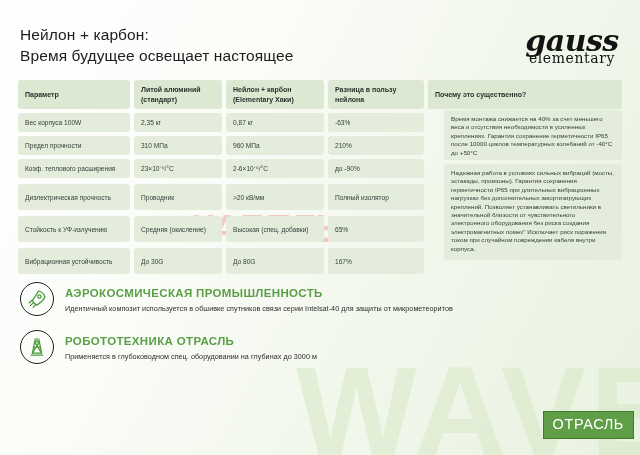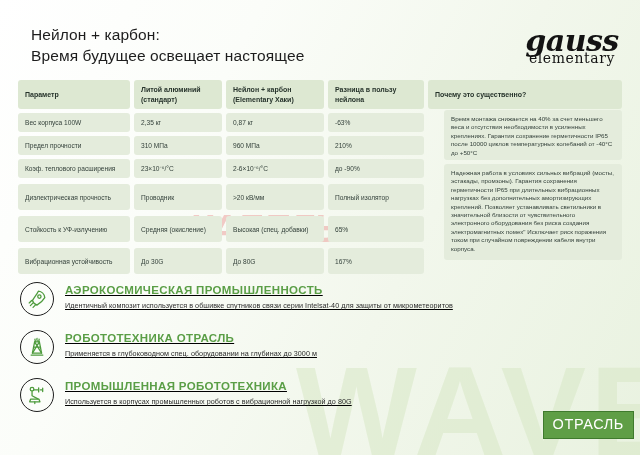--- a/index.html
+++ b/index.html
@@ -47,21 +47,20 @@
     font-style: normal;
     font-size: 40px;
     margin-left: 2px;
   }
 
   
   .header {
     position: absolute;
     left: 20px; top: 24px;
     width: 470px;
-    margin-left: 11px;
   }
   .title-line {
     font-size: 15.5px;
     line-height: 21px;
     color: #1d1d1d;
     font-weight: 400;
     letter-spacing: .1px;
   }
   .logo {
     position: absolute;
@@ -140,23 +139,22 @@
   .note-b { height: 96px; }
 
   
   .features {
     position: absolute;
     left: 20px; top: 282px;
     width: 490px;
   }
   .feature {
     display: flex;
-    align-items: flex-start;
+    align-items: center;
     margin-bottom: 14px;
-    text-decoration: underline;
   }
   .f-icon {
     flex: 0 0 34px;
     width: 34px; height: 34px;
     border-radius: 50%;
     border: 1.6px solid #1f1f1f;
     display: flex;
     align-items: center;
     justify-content: center;
     margin-right: 11px;
@@ -311,33 +309,18 @@
           <path d="M9.4 6.4L17 18.6M14.6 6.4L7 18.6M8.2 12.2h7.6"></path>
           <path d="M5.6 20.8h12.8"></path>
         </svg>
       </div>
       <div class="f-body">
         <div class="f-title">РОБОТОТЕХНИКА ОТРАСЛЬ</div>
         <div class="f-desc">Применяется в глубоководном спец. оборудовании на глубинах до 3000 м</div>
       </div>
     </div>
 
-    <div class="feature">
-      <div class="f-icon">
-        <svg width="22" height="22" viewBox="0 0 24 24" fill="none" stroke="#4d9b3c" stroke-width="1.4" stroke-linecap="round" stroke-linejoin="round">
-          <circle cx="6.6" cy="5.6" r="2"></circle>
-          <path d="M8.4 6.4h5.4M13.8 4.2v4.4M15.6 6.4h2.6M18.2 4.6v3.6"></path>
-          <path d="M6.6 7.6v5.2l6.4 3.4"></path>
-          <path d="M4 19.4h11.2l-1-2.8H5z"></path>
-          <path d="M9.6 19.4v2"></path>
-        </svg>
-      </div>
-      <div class="f-body">
-        <div class="f-title">ПРОМЫШЛЕННАЯ РОБОТОТЕХНИКА</div>
-        <div class="f-desc">Используется в корпусах промышленных роботов с вибрационной нагрузкой до 80G</div>
-      </div>
-    </div>
 
   </div>
 
   <div class="badge">ОТРАСЛЬ</div>
 
 </div>
 
 </body></html>

